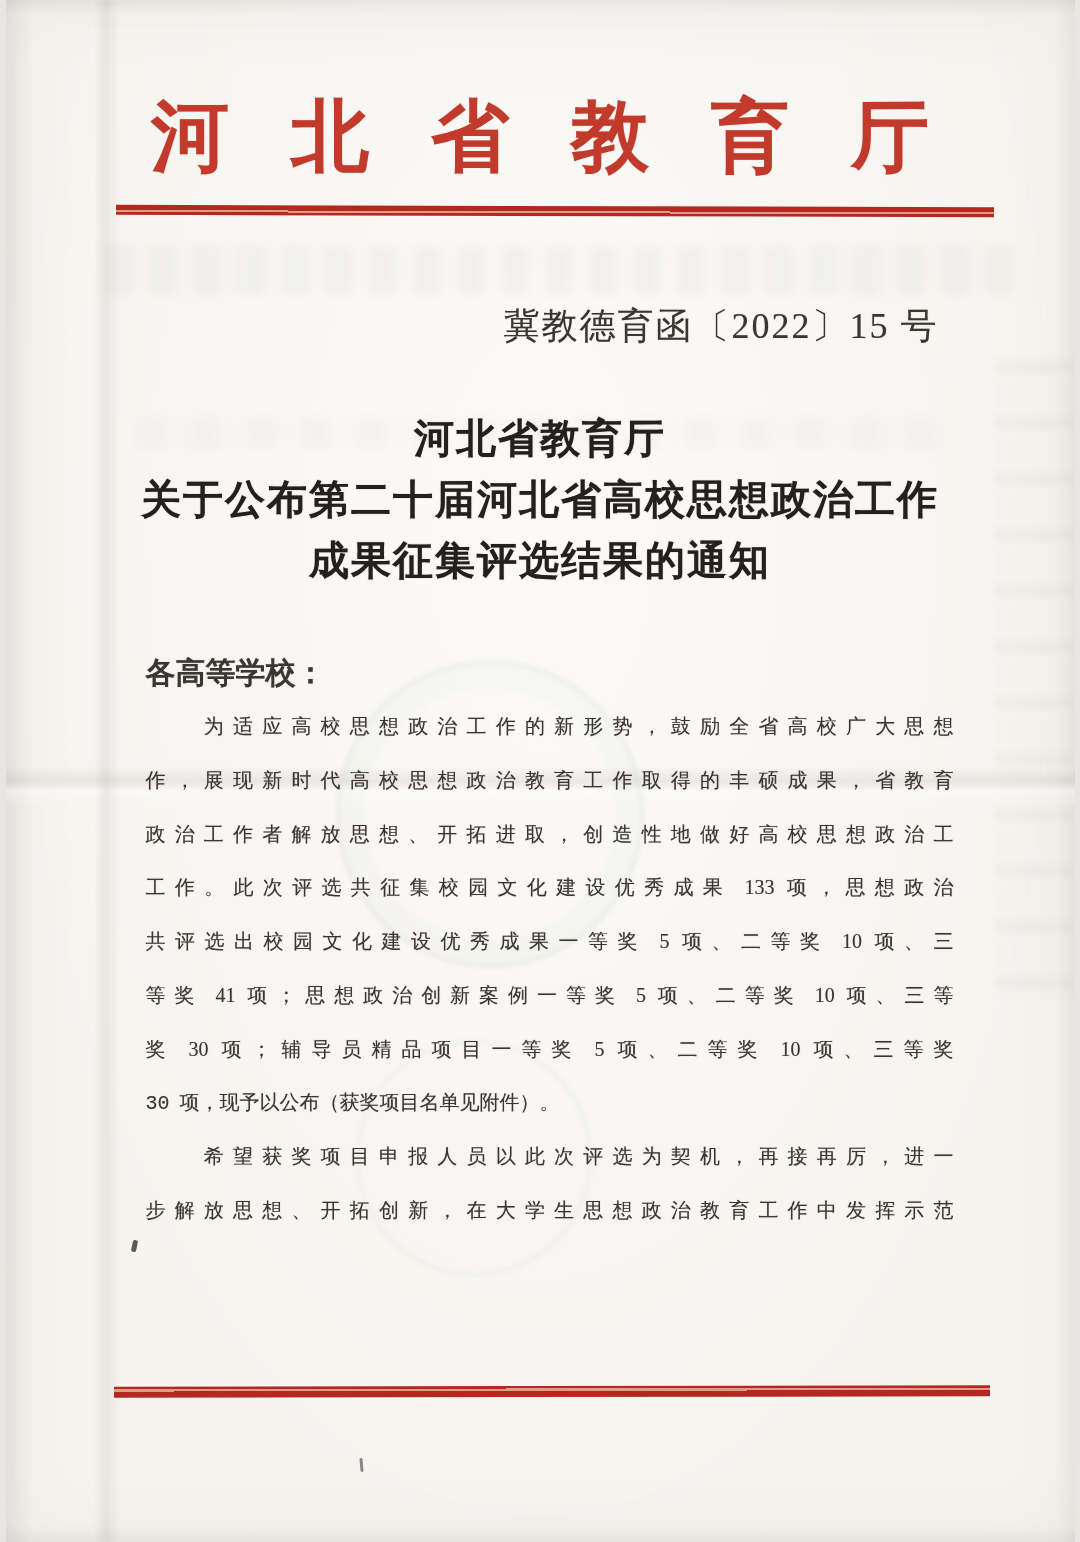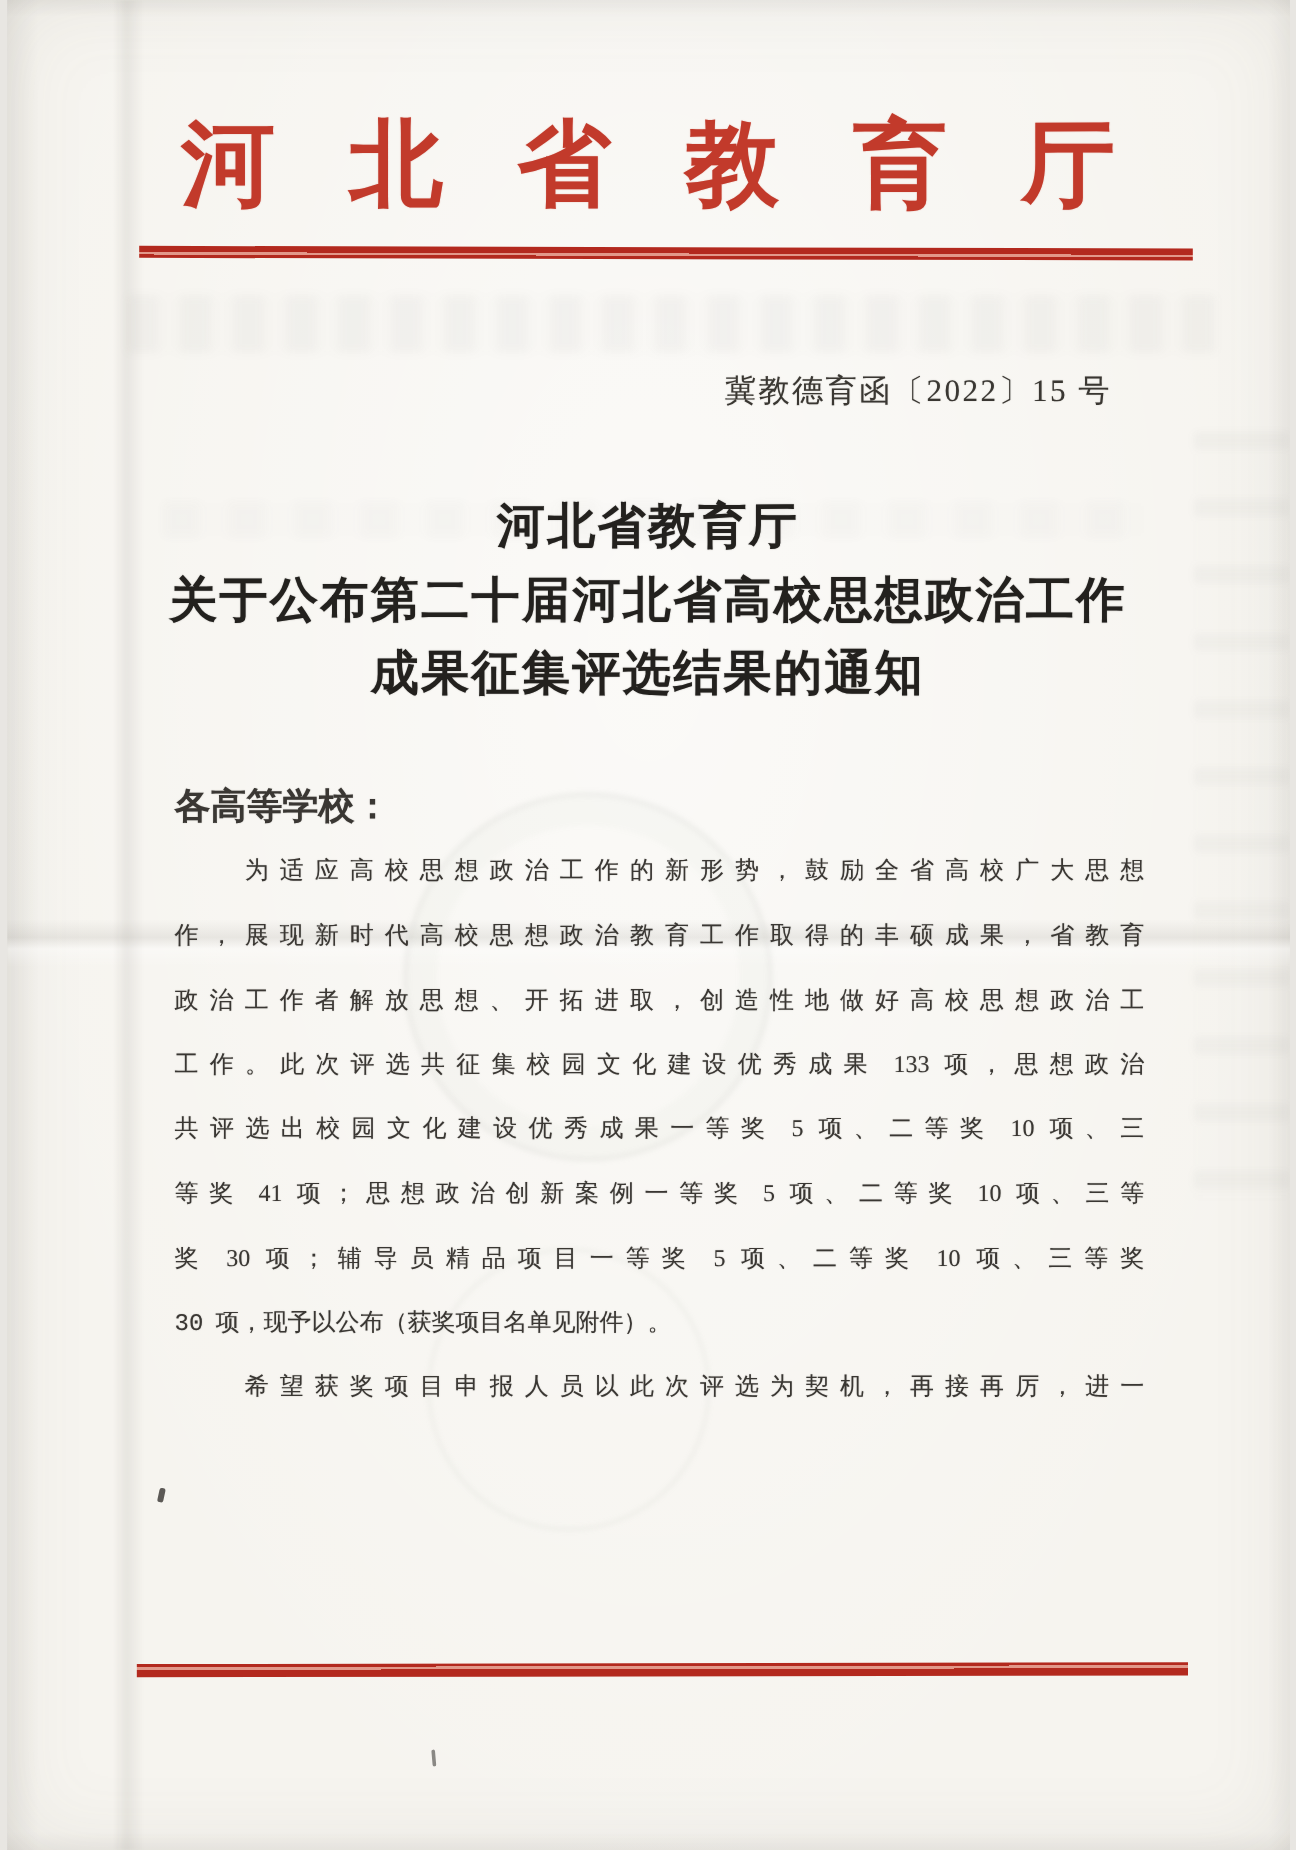--- a/index.html
+++ b/index.html
@@ -28,22 +28,22 @@
     letter-spacing:62px;padding-left:62px;
     text-shadow:0 0 1px rgba(194,58,43,0.45);
     white-space:nowrap;
   }
   .rule-top{
     position:absolute;top:206px;left:110px;width:878px;height:10px;
     background:linear-gradient(to bottom,#b3291e 0 52%,#e2988a 52% 72%,#b3291e 72% 100%);
     transform:rotate(0.15deg);
   }
   .doc-number{
-    position:absolute;top:306px;right:148px;
-    font-size:26px;line-height:40px;letter-spacing:2px;
+    position:absolute;top:306px;right:136px;
+    font-size:36px;line-height:40px;letter-spacing:2px;
     color:#3a3732;
     text-shadow:0 0 1px rgba(58,55,50,0.35);
     white-space:nowrap;
   }
   .title-block{
     position:absolute;top:408px;left:60px;right:60px;
     text-align:center;color:#23211e;
   }
   .title-line{
     font-size:40px;font-weight:700;line-height:61px;
@@ -148,18 +148,19 @@
     <div>
         <div class="bline">　　为适应高校思想政治工作的新形势，鼓励全省高校广大思想</div>
         <div class="bline">作，展现新时代高校思想政治教育工作取得的丰硕成果，省教育</div>
         <div class="bline">政治工作者解放思想、开拓进取，创造性地做好高校思想政治工</div>
         <div class="bline">工作。此次评选共征集校园文化建设优秀成果 133 项，思想政治</div>
         <div class="bline">共评选出校园文化建设优秀成果一等奖 5 项、二等奖 10 项、三</div>
         <div class="bline">等奖 41 项；思想政治创新案例一等奖 5 项、二等奖 10 项、三等</div>
         <div class="bline">奖 30 项；辅导员精品项目一等奖 5 项、二等奖 10 项、三等奖</div>
         <div class="bline noj">30 项，现予以公布（获奖项目名单见附件）。</div>
         <div class="bline">　　希望获奖项目申报人员以此次评选为契机，再接再厉，进一</div>
+        <div class="bline">步解放思想、开拓创新，在大学生思想政治教育工作中发挥示范</div>
       </div>
   </div>
 
   <div class="rule-bottom"></div>
 
 </div>
 
 </body></html>

